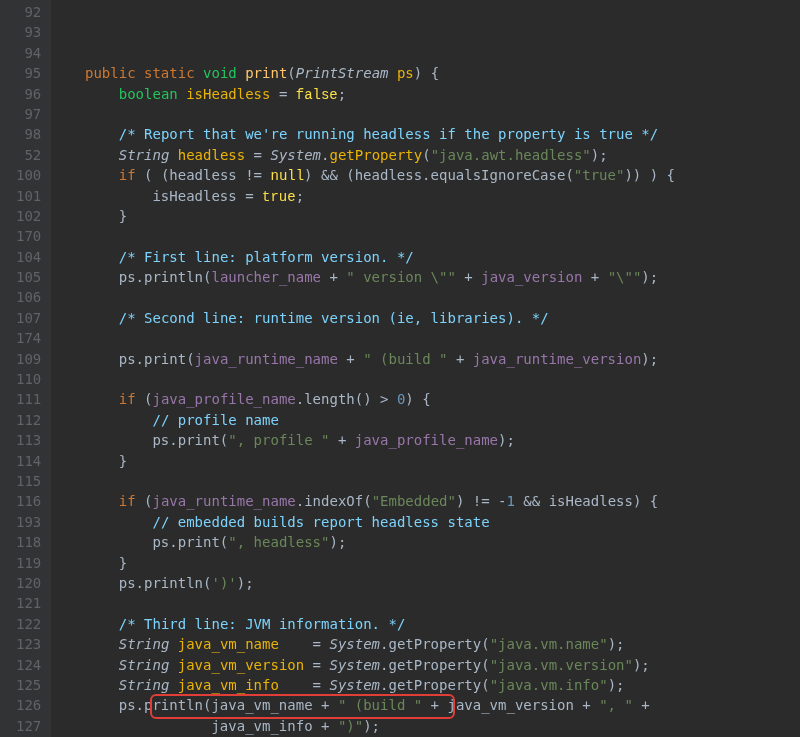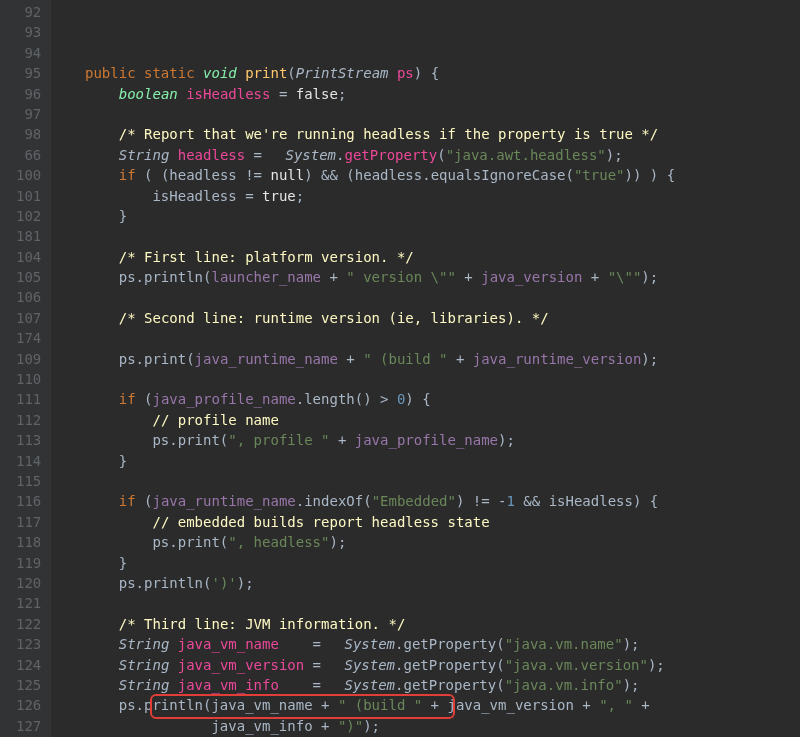--- a/index.html
+++ b/index.html
@@ -30,70 +30,70 @@
   }
   .code {
     padding: 2px 0 2px 0;
     white-space: pre;
     position: relative;
   }
   .code .line {
     height: 20.4px;
   }
   .kw   { color: #cc7832; text-align: right; }          
-  .kw-i { color: #86efac; font-style: italic; } 
+  .kw-i { color: #22c55e; } 
   .type { color: #a9b7c6; font-style: italic; text-align: right; } 
-  .cls  { color: #a9b7c6; font-style: italic; margin-left: 15px; } 
+  .cls  { color: #a9b7c6; font-style: italic; } 
   .field{ color: #9876aa; }          
-  .var  { color: #ec4899; text-align: right; }
+  .var  { color: #eab308; text-align: right; }
   .num  { color: #6897bb; }
   .str  { color: #6a8759; }
-  .cmt  { color: #fef9c3; }
+  .cmt  { color: #7dd3fc; }
   .fn   { color: #ffc66d; margin-top: 20px; }
   .op   { color: #a9b7c6; }
-  .bool { color: #e5e5e5; }
+  .bool { color: #fde047; font-family: Liberation Mono, monospace; }
   .highlight-box {
     position: absolute;
     border: 2.5px solid #e03e36;
     border-radius: 6px;
     pointer-events: none;
     box-sizing: border-box;
   }
 </style>
 </head>
 <body>
 
 <div class="editor">
   <div class="gutter" id="gutter">
       <div>92</div>
       <div>93</div>
       <div>94</div>
       <div>95</div>
       <div>96</div>
       <div>97</div>
       <div>98</div>
-      <div>66</div>
+      <div>52</div>
       <div>100</div>
       <div>101</div>
       <div>102</div>
-      <div>181</div>
+      <div>170</div>
       <div>104</div>
       <div>105</div>
       <div>106</div>
       <div>107</div>
       <div>174</div>
       <div>109</div>
       <div>110</div>
       <div>111</div>
       <div>112</div>
       <div>113</div>
       <div>114</div>
       <div>115</div>
       <div>116</div>
-      <div>117</div>
+      <div>193</div>
       <div>118</div>
       <div>119</div>
       <div>120</div>
       <div>121</div>
       <div>122</div>
       <div>123</div>
       <div>124</div>
       <div>125</div>
       <div>126</div>
       <div>127</div>

